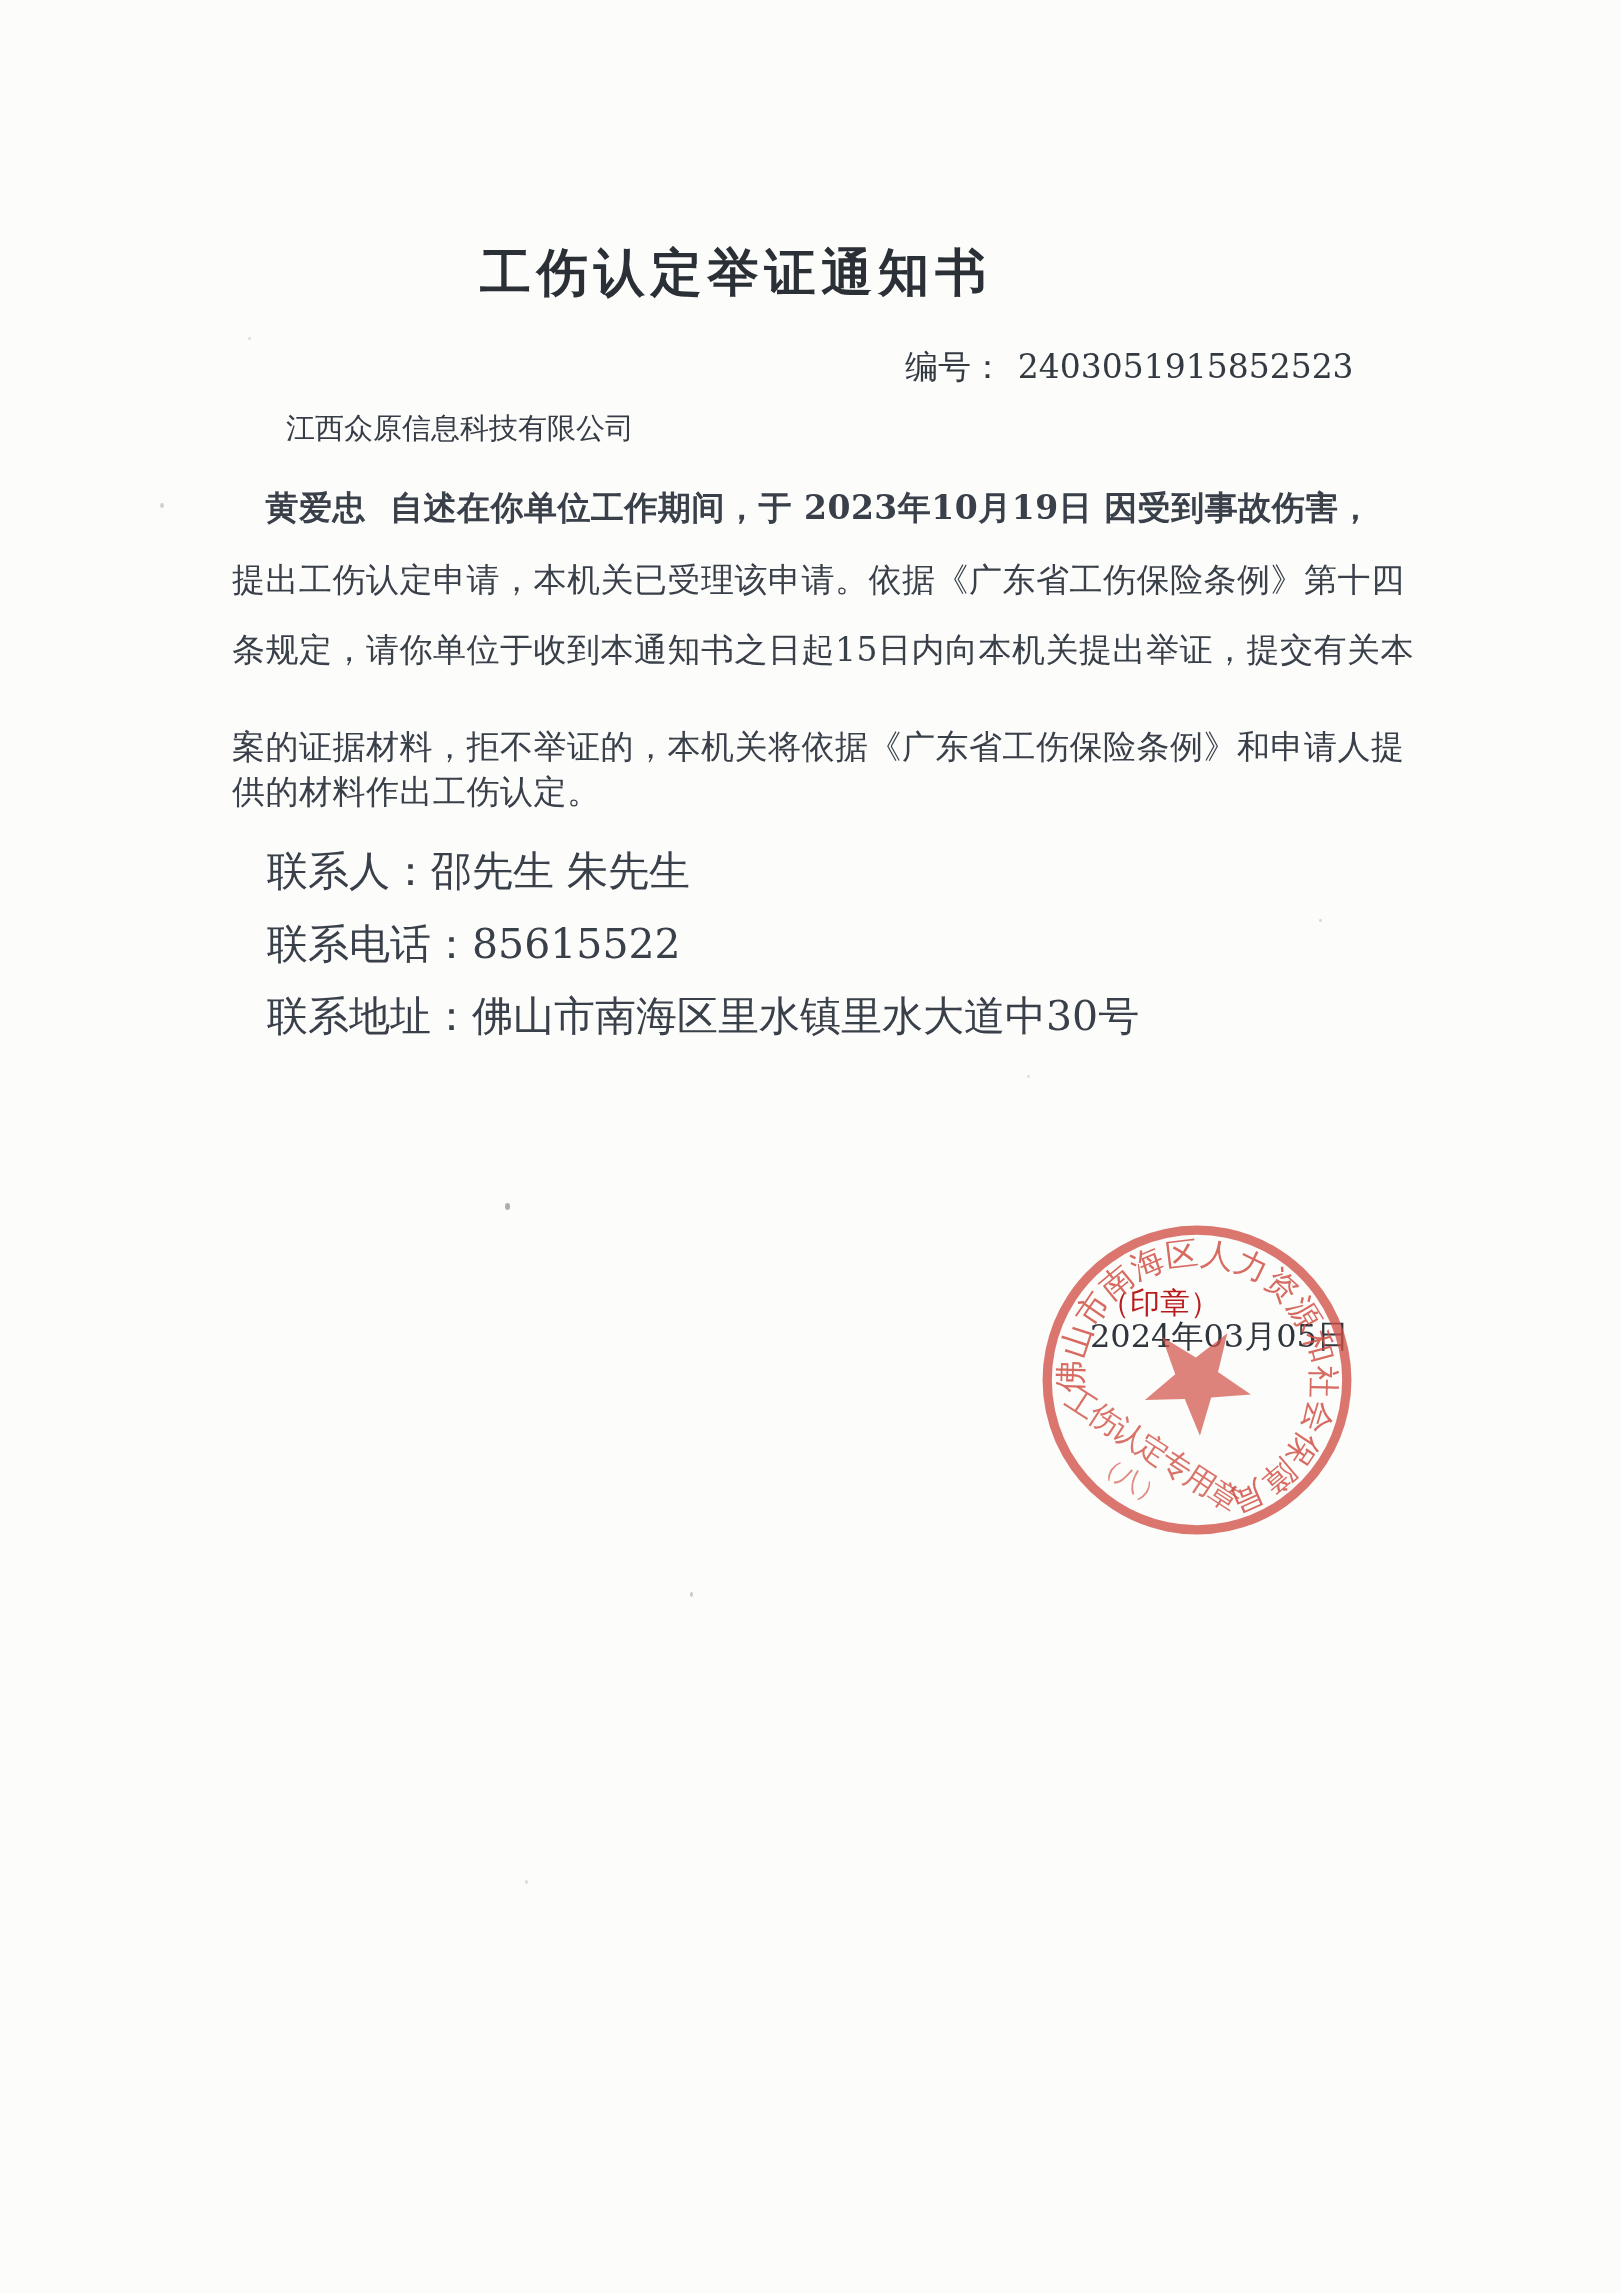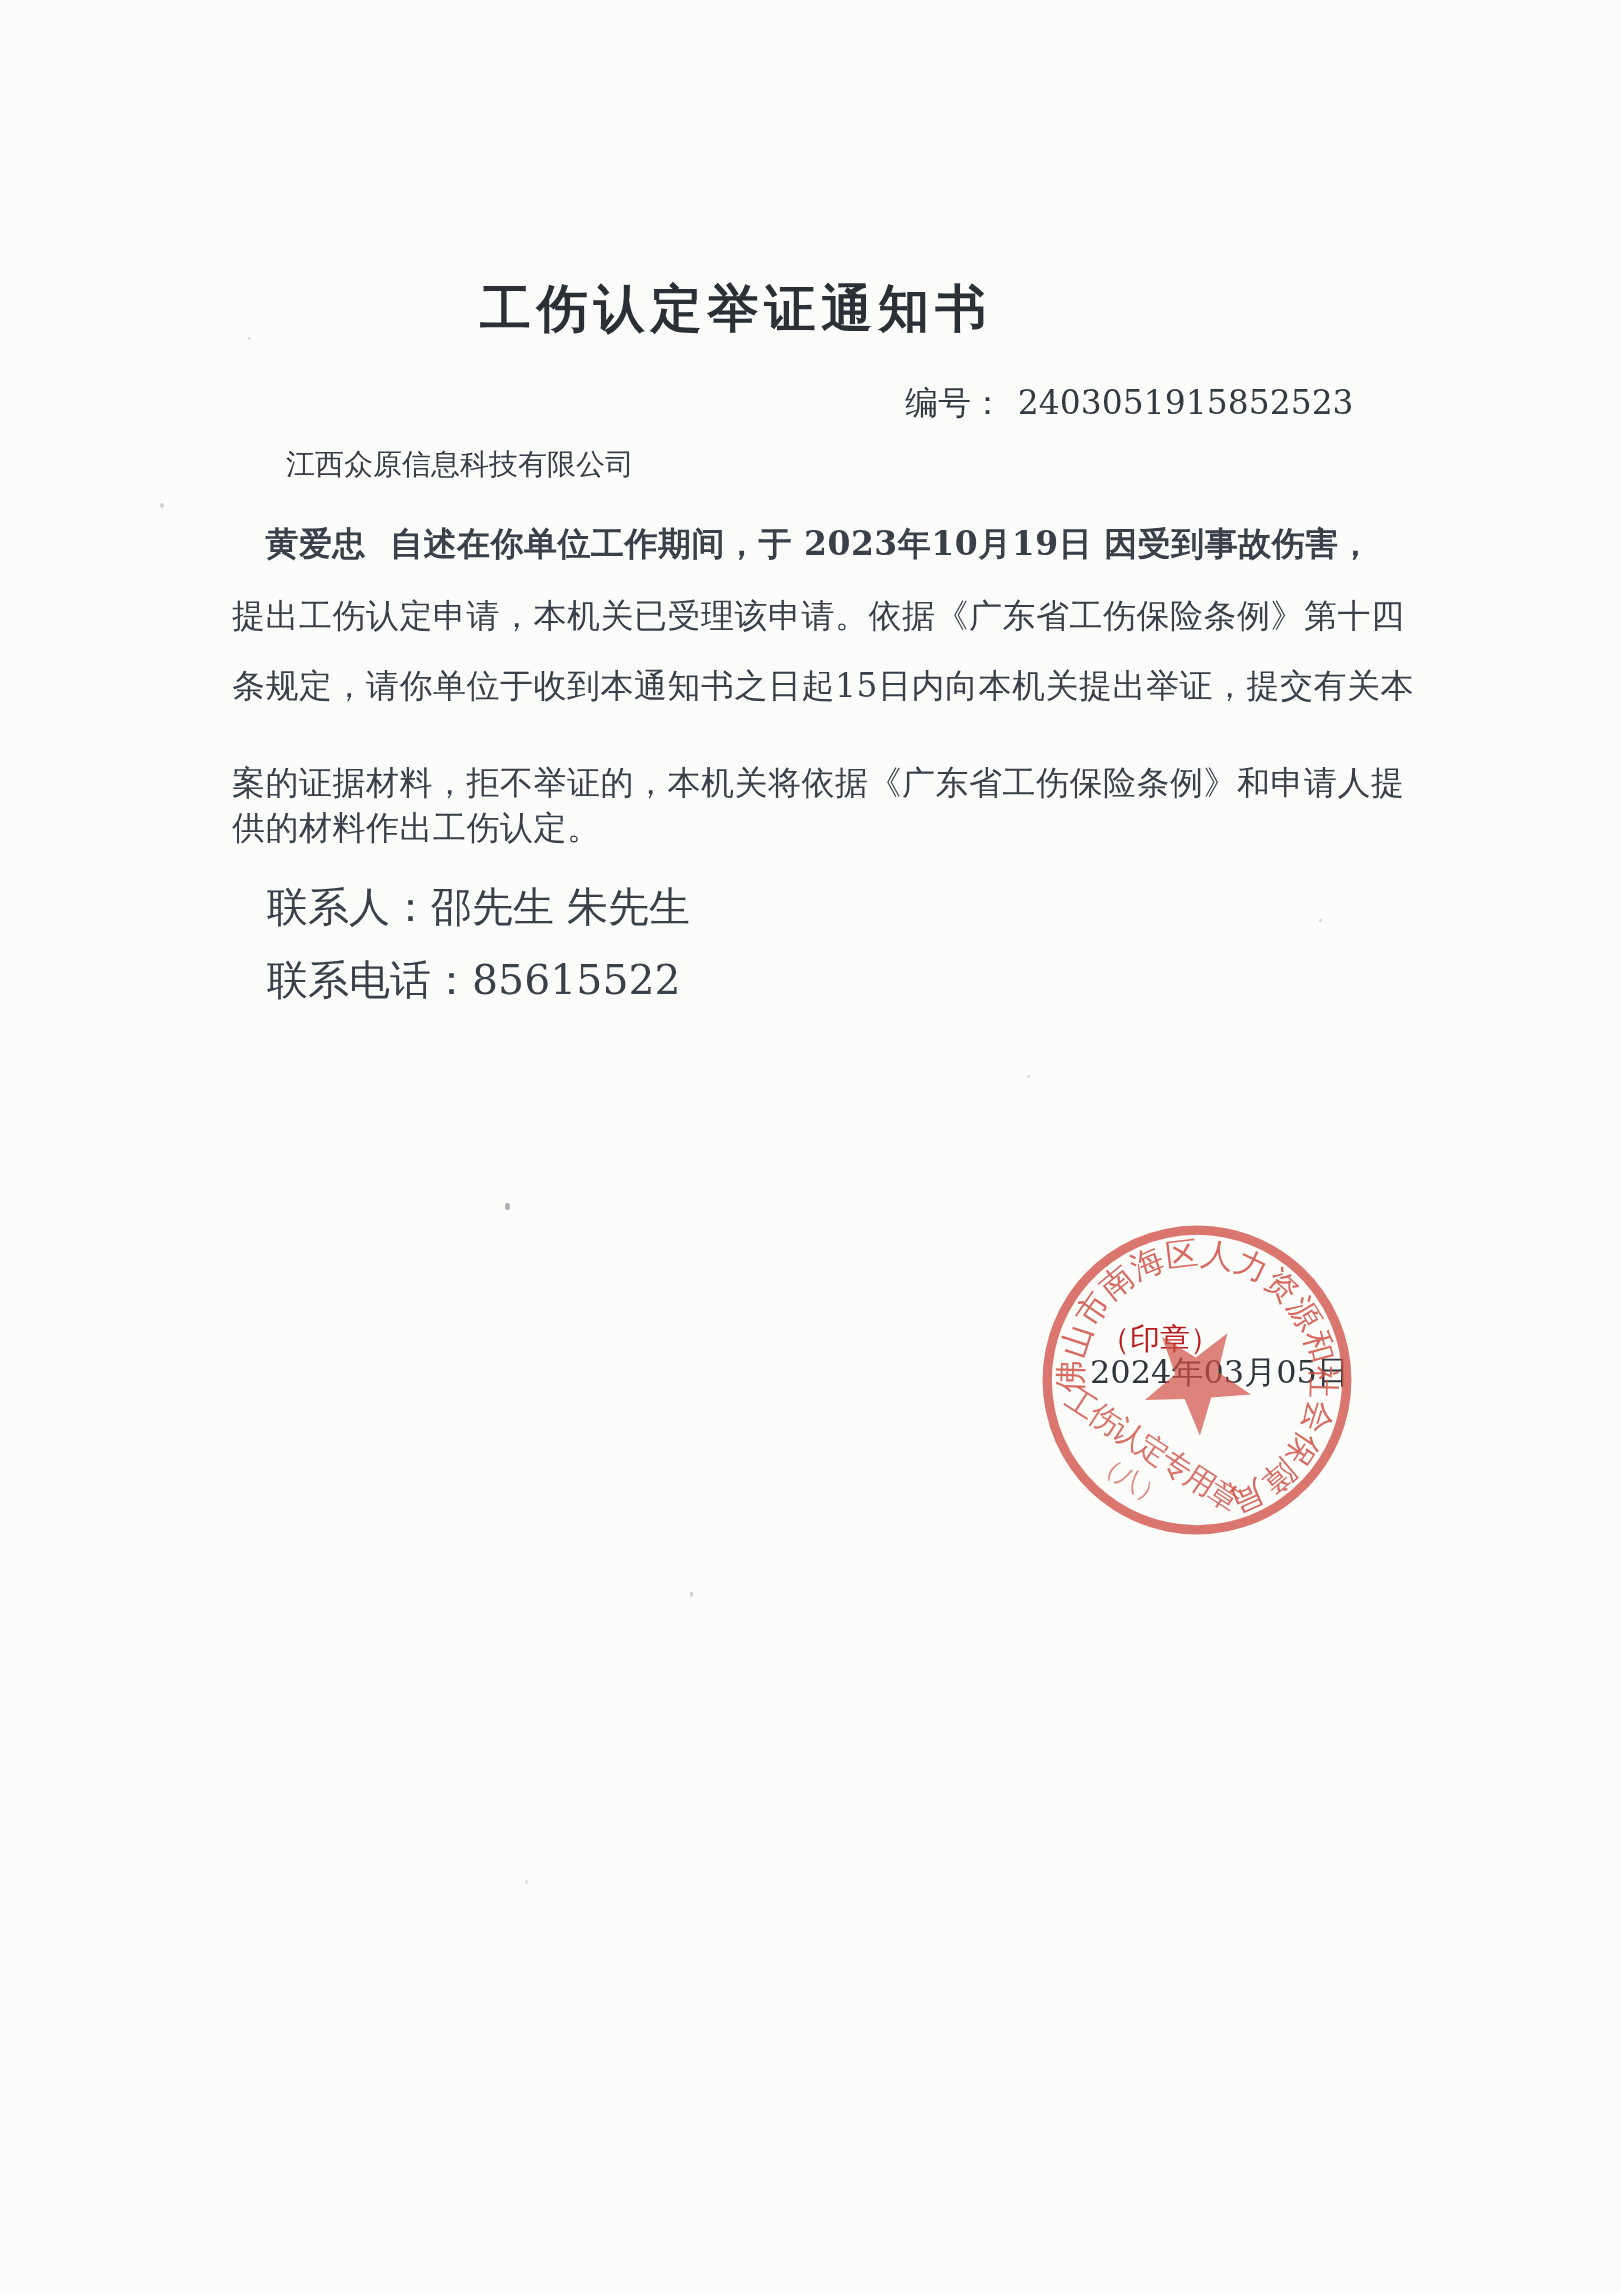--- a/index.html
+++ b/index.html
@@ -6,21 +6,21 @@
   .page {
     position: relative;
     width: 1621px;
     height: 2294px;
     margin: 0 auto;
     background: #fcfcfa;
     font-family: "DejaVu Serif", "Liberation Serif", serif;
     color: #39404a;
     overflow: hidden;
   }
-  .abs { position: absolute; white-space: pre-wrap; margin-top: 36px; }
+  .abs { position: absolute; white-space: pre-wrap; }
 
   .doc-title {
     top: 239px; left: 0; width: 1472px;
     text-align: center;
     font-size: 51px;
     font-weight: 600;
     letter-spacing: 5.9px;
     color: #2a3036;
   }
   .serial-line { top: 345px; left: 905px; font-size: 33px; color: #333a42; }
@@ -80,20 +80,21 @@
     <div class="abs para-line pl1">提出工伤认定申请，本机关已受理该申请。依据《广东省工伤保险条例》第十四</div>
     <div class="abs para-line pl2">条规定，请你单位于收到本通知书之日起15日内向本机关提出举证，提交有关本</div>
     <div class="abs para-line pl3">案的证据材料，拒不举证的，本机关将依据《广东省工伤保险条例》和申请人提</div>
     <div class="abs para-line pl4">供的材料作出工伤认定。</div>
   </div>
 
   <div class="abs contact-line cl0"><span>联系人：</span><span>邵先生 朱先生</span></div>
 
   <div class="abs contact-line cl1"><span>联系电话：</span><span>85615522</span></div>
 
+  <div class="abs contact-line cl2"><span>联系地址：</span><span>佛山市南海区里水镇里水大道中30号</span></div>
 
   <div class="abs stamp-annotation">（印章）</div>
   <div class="abs stamp-date">2024年03月05日</div>
 
   <svg class="seal-svg" viewBox="-190 -190 380 380" xmlns="http://www.w3.org/2000/svg">
     <defs>
       <path id="sealArc" d="M -75.85 90.4 A 118 118 0 1 1 75.85 90.4" fill="none"></path>
     </defs>
     <g transform="rotate(33)">
       <circle cx="0" cy="0" r="153" fill="none" stroke-width="9.5" stroke-opacity="0.78" stroke="#d05045"></circle>

